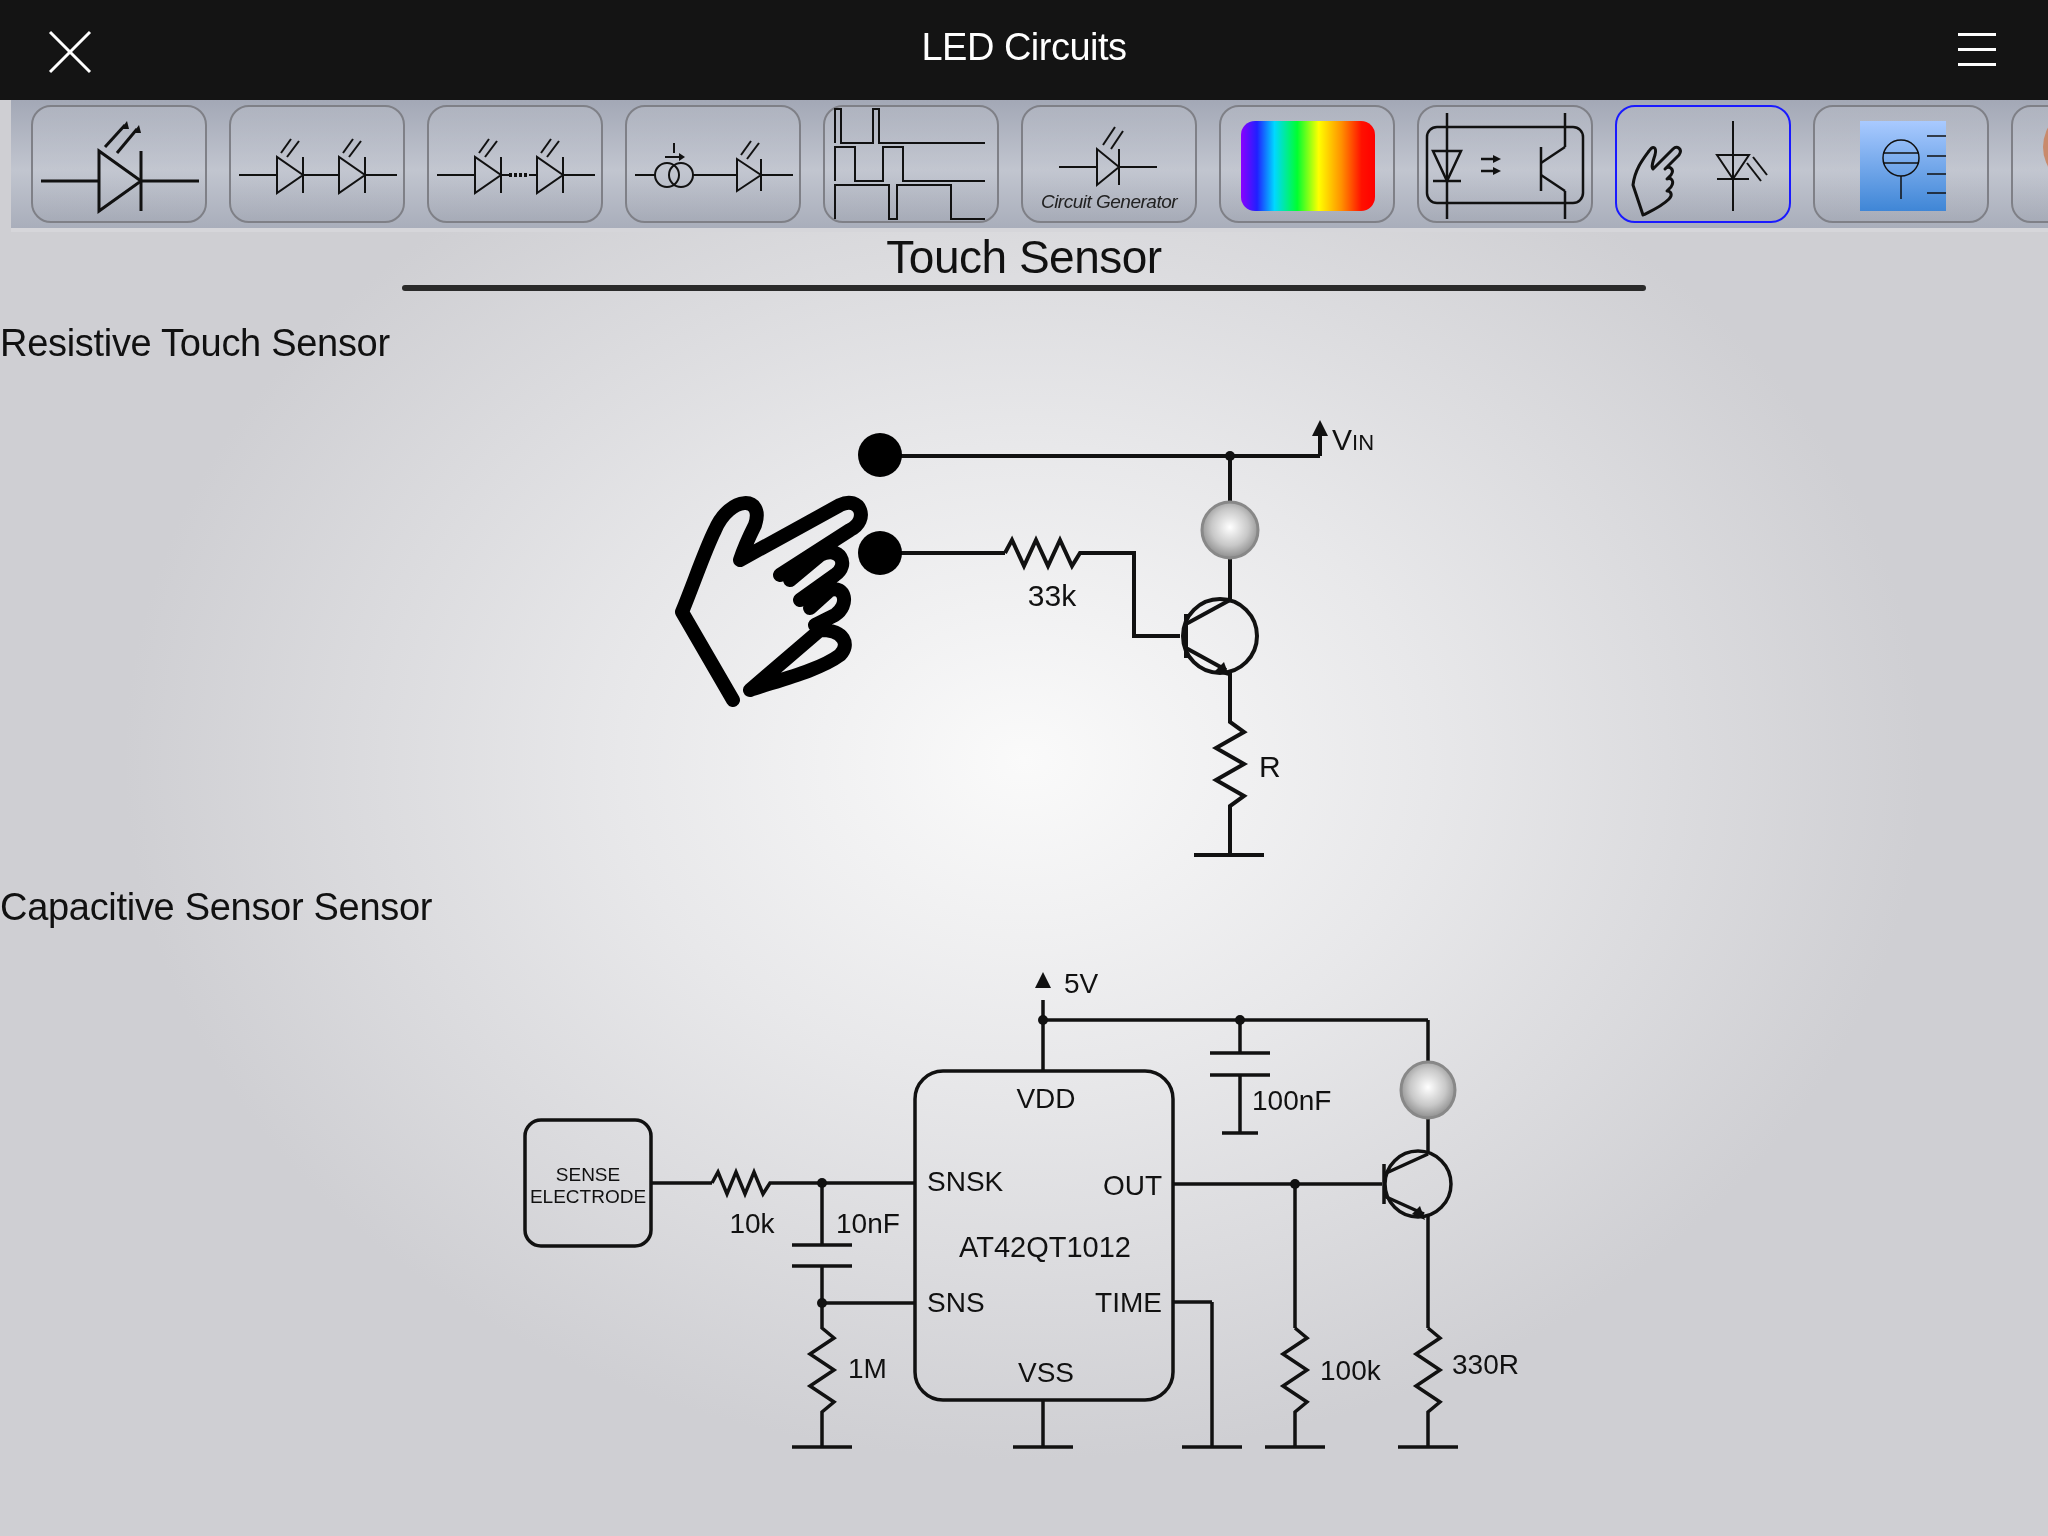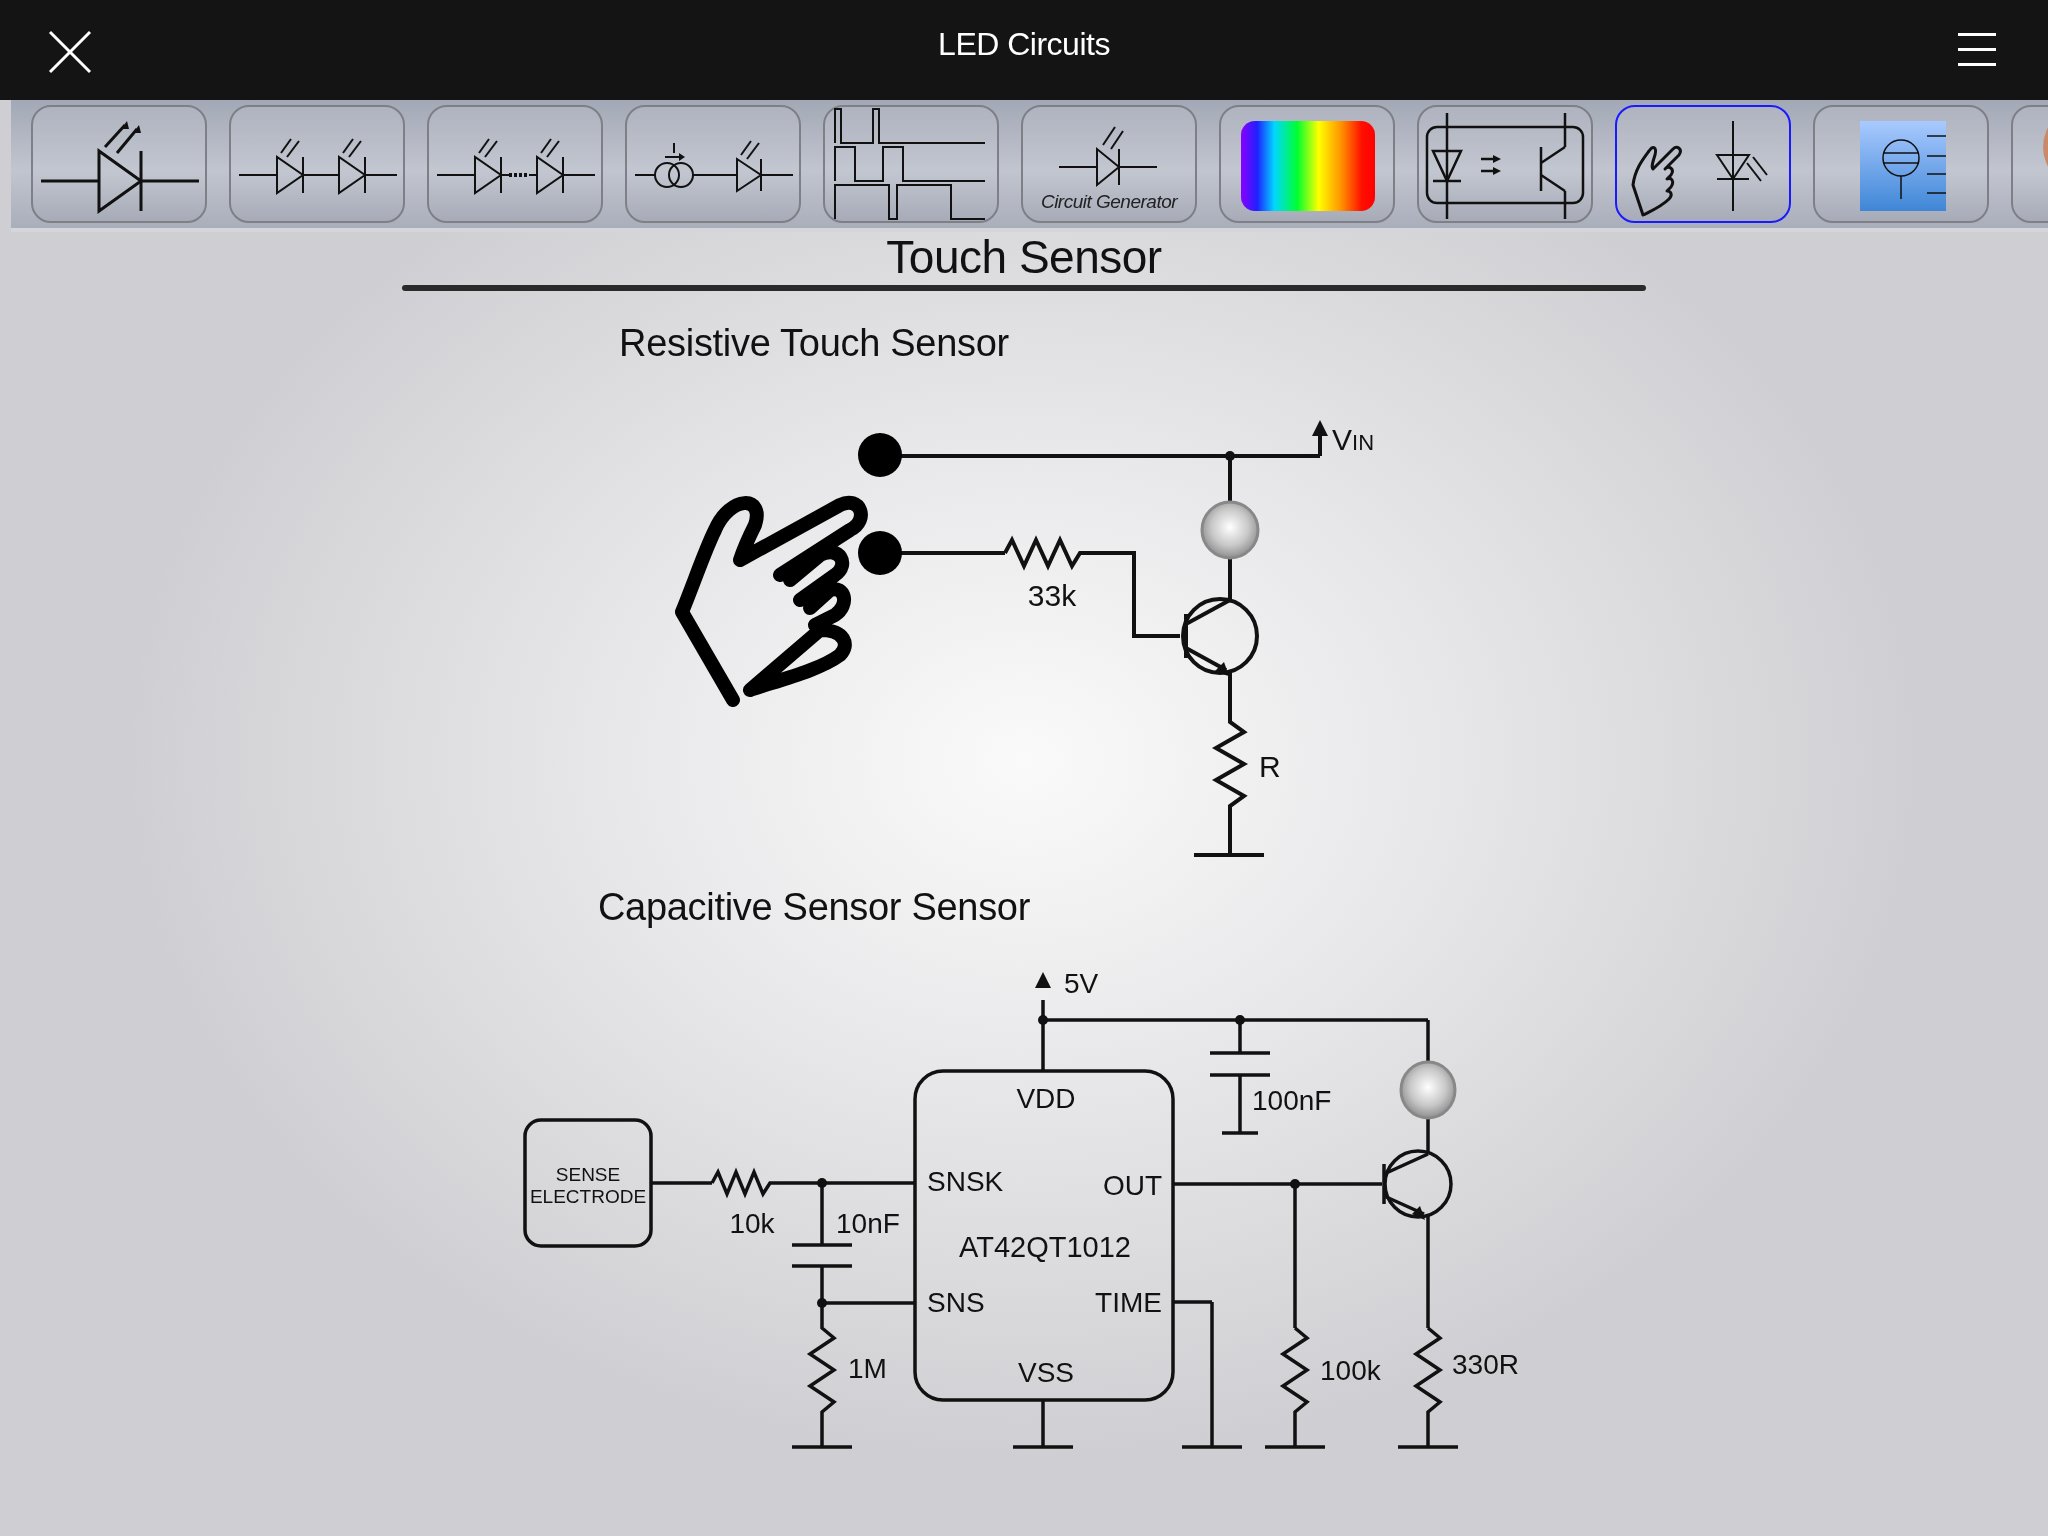--- a/index.html
+++ b/index.html
@@ -7,21 +7,21 @@
     width:2048px; height:1536px; overflow:hidden; position:relative;
     font-family:"Liberation Sans", sans-serif;
     background: radial-gradient(ellipse 900px 700px at 1024px 760px, #fafafa 0%, #e8e8ea 45%, #cfcfd3 100%);
   }
   .topbar {
     position:absolute; left:0; top:0; width:2048px; height:100px;
     background:#141414; color:#fff;
   }
   .topbar .title {
     position:absolute; left:0; width:2048px; top:26px; text-align:center;
-    font-size:32px; font-weight:normal; letter-spacing:-0.5px;
+    font-size:38px; font-weight:normal; letter-spacing:-0.5px;
   }
   .close-btn { position:absolute; left:44px; top:26px; width:52px; height:52px; cursor:pointer; }
   .menu-btn { position:absolute; left:1956px; top:30px; width:44px; height:40px; cursor:pointer; }
   .toolbar {
     position:absolute; left:0; top:100px; width:2048px; height:128px;
     background: linear-gradient(180deg, #a3a8b6 0%, #c1c5cf 55%, #a9aebb 100%);
     border-bottom:4px solid #d6d6da; overflow:hidden;margin-left:11px;
   }
   .tool {
     position:absolute; top:5px; width:176px; height:118px;
@@ -34,21 +34,21 @@
   .tool .cg-label { position:absolute; left:0; width:172px; top:84px; text-align:center; font-size:19px; font-style:italic; color:#222; letter-spacing:-0.5px; }
   .page-title {
     position:absolute; left:0; width:2048px; top:230px; text-align:center;
     font-size:46px; color:#111; letter-spacing:-0.5px;
   }
   .title-rule {
     position:absolute; left:402px; top:285px; width:1244px; height:6px;
     background:#2a2a2a; border-radius:3px;
   }
   .section-title {
-    position:absolute; left:0; width:1628px; text-align:center;
+    position:absolute; left:0; width:1628px; 
     font-size:38px; color:#111; letter-spacing:-0.3px;
   }
   svg.diagram { position:absolute; left:0; top:0; width:2048px; height:1536px; pointer-events:none; }
   svg.diagram text { font-family:"Liberation Sans", sans-serif; fill:#111; }
 </style>
 </head>
 <body>
 
 <div class="topbar">
   <div class="close-btn">

